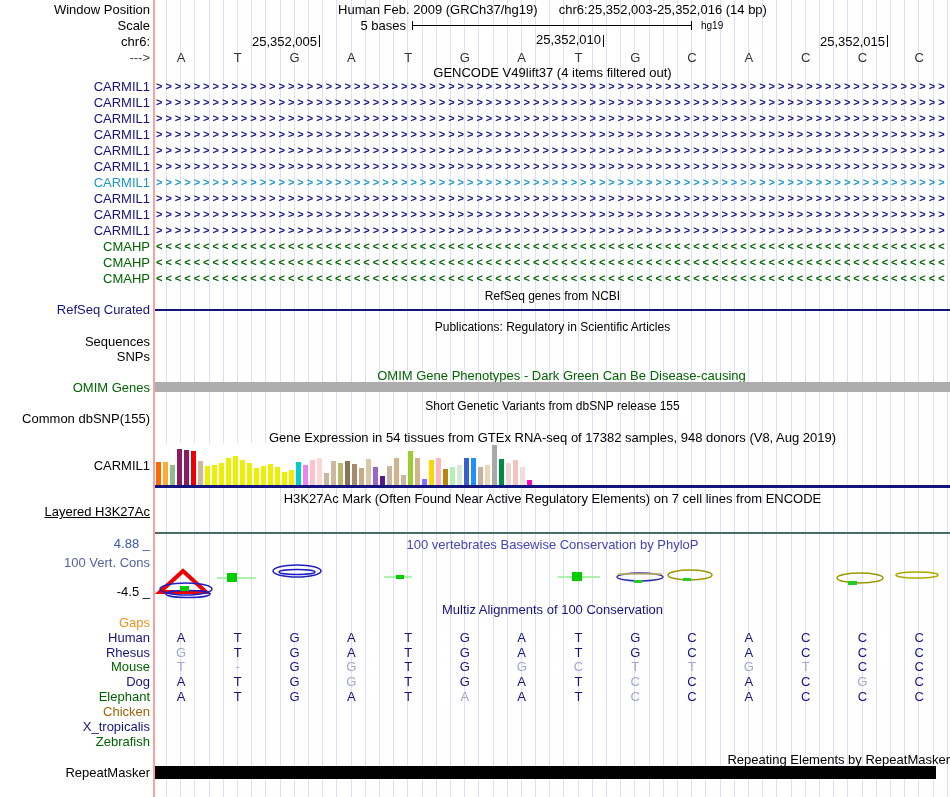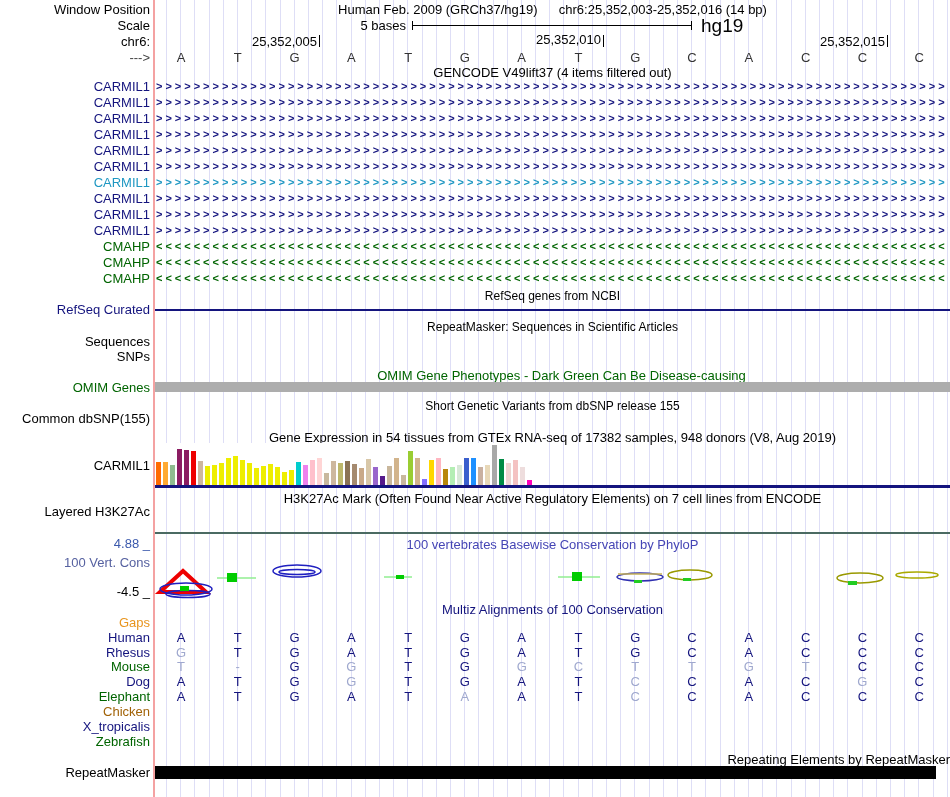--- a/index.html
+++ b/index.html
@@ -36,21 +36,21 @@
     <span style="display:inline-block;width:14px;"></span>
     <span>chr6:25,352,003-25,352,016 (14 bp)</span>
   </div>
   <div class="llabel" style="top:3px;">Window Position</div>
 
   <div class="llabel" style="top:19px;">Scale</div>
   <div class="abs" style="left:155px;top:19px;width:251px;text-align:right;font-size:13px;line-height:13px;">5 bases</div>
   <div class="abs" style="left:412px;top:25px;width:280px;height:1px;background:#000;"></div>
   <div class="abs" style="left:412px;top:21px;width:1px;height:9px;background:#000;"></div>
   <div class="abs" style="left:691px;top:21px;width:1px;height:9px;background:#000;"></div>
-  <div class="abs" style="left:701px;top:19px;font-size:19px;line-height:13px;">hg19</div>
+  <div class="abs" style="left:701px;top:19px;font-size:10px;line-height:13px;">hg19</div>
 
   <div class="llabel" style="top:35px;">chr6:</div>
   <div id="ruler-ticks">
       <div class="ticklabel" style="left: 207px; top: 35px;">25,352,005</div>
       <div class="tickline" style="left: 319px; top: 35px;"></div>
       <div class="ticklabel" style="left: 491px; top: 33px;">25,352,010</div>
       <div class="tickline" style="left: 603px; top: 35px;"></div>
       <div class="ticklabel" style="left: 775px; top: 35px;">25,352,015</div>
       <div class="tickline" style="left: 887px; top: 35px;"></div>
     </div>
@@ -100,21 +100,21 @@
       <div class="llabel" style="top: 256px; color: rgb(0, 100, 0);">CMAHP</div>
       <div class="generow" style="top: 256px; color: rgb(0, 100, 0);">&lt;&lt;&lt;&lt;&lt;&lt;&lt;&lt;&lt;&lt;&lt;&lt;&lt;&lt;&lt;&lt;&lt;&lt;&lt;&lt;&lt;&lt;&lt;&lt;&lt;&lt;&lt;&lt;&lt;&lt;&lt;&lt;&lt;&lt;&lt;&lt;&lt;&lt;&lt;&lt;&lt;&lt;&lt;&lt;&lt;&lt;&lt;&lt;&lt;&lt;&lt;&lt;&lt;&lt;&lt;&lt;&lt;&lt;&lt;&lt;&lt;&lt;&lt;&lt;&lt;&lt;&lt;&lt;&lt;&lt;&lt;&lt;&lt;&lt;&lt;&lt;&lt;&lt;&lt;&lt;&lt;&lt;&lt;&lt;&lt;</div>
       <div class="llabel" style="top: 272px; color: rgb(0, 100, 0);">CMAHP</div>
       <div class="generow" style="top: 272px; color: rgb(0, 100, 0);">&lt;&lt;&lt;&lt;&lt;&lt;&lt;&lt;&lt;&lt;&lt;&lt;&lt;&lt;&lt;&lt;&lt;&lt;&lt;&lt;&lt;&lt;&lt;&lt;&lt;&lt;&lt;&lt;&lt;&lt;&lt;&lt;&lt;&lt;&lt;&lt;&lt;&lt;&lt;&lt;&lt;&lt;&lt;&lt;&lt;&lt;&lt;&lt;&lt;&lt;&lt;&lt;&lt;&lt;&lt;&lt;&lt;&lt;&lt;&lt;&lt;&lt;&lt;&lt;&lt;&lt;&lt;&lt;&lt;&lt;&lt;&lt;&lt;&lt;&lt;&lt;&lt;&lt;&lt;&lt;&lt;&lt;&lt;&lt;&lt;</div>
     </div>
 
   <div class="chead" style="top:290px;font-size:12px;">RefSeq genes from NCBI</div>
   <div class="llabel" style="top:303px;color:#14147E;">RefSeq Curated</div>
   <div class="abs" style="left:155px;top:309px;width:795px;height:2px;background:#14147E;"></div>
 
-  <div class="chead" style="top:321px;font-size:12px;">RepeatMasker: Sequences in Scientific Articles</div>
+  <div class="chead" style="top:321px;font-size:12px;">Publications: Regulatory in Scientific Articles</div>
   <div class="llabel" style="top:335px;">Sequences</div>
   <div class="llabel" style="top:350px;">SNPs</div>
 
   <div class="chead" style="top:369px;color:#006400;padding-left:9px;">OMIM Gene Phenotypes - Dark Green Can Be Disease-causing</div>
   <div class="llabel" style="top:381px;color:#006400;">OMIM Genes</div>
   <div class="abs" style="left:155px;top:382px;width:795px;height:10px;background:#ADADAD;"></div>
 
   <div class="chead" style="top:400px;font-size:12px;">Short Genetic Variants from dbSNP release 155</div>
   <div class="llabel" style="top:412px;">Common dbSNP(155)</div>
 
@@ -173,21 +173,21 @@
       <div class="bar" style="left: 491.5px; top: 445px; height: 40px; background: rgb(168, 168, 168);"></div>
       <div class="bar" style="left: 498.5px; top: 459px; height: 26px; background: rgb(0, 139, 69);"></div>
       <div class="bar" style="left: 505.5px; top: 463px; height: 22px; background: rgb(238, 213, 210);"></div>
       <div class="bar" style="left: 512.5px; top: 460px; height: 25px; background: rgb(244, 194, 194);"></div>
       <div class="bar" style="left: 519.5px; top: 467px; height: 18px; background: rgb(238, 221, 221);"></div>
       <div class="bar" style="left: 526.5px; top: 480px; height: 5px; background: rgb(255, 0, 187);"></div>
     </div>
   <div class="abs" style="left:155px;top:485px;width:795px;height:3px;background:#14147E;"></div>
 
   <div class="chead" style="top:492px;">H3K27Ac Mark (Often Found Near Active Regulatory Elements) on 7 cell lines from ENCODE</div>
-  <div class="llabel" style="top:505px;">Layered H3K27Ac</div>
+  <div class="llabel" style="top:505px;text-decoration:underline;">Layered H3K27Ac</div>
   <div class="abs" style="left:155px;top:532px;width:795px;height:2px;background:#4A6A62;"></div>
 
   <div class="abs" style="right:800px;top:537px;font-size:13px;line-height:13px;color:#3B59AC;white-space:nowrap;">4.88 _</div>
   <div class="chead" style="top:538px;color:#4545B5;">100 vertebrates Basewise Conservation by PhyloP</div>
   <div class="llabel" style="top:556px;color:#5661A0;">100 Vert. Cons</div>
   <div class="abs" style="right:800px;top:585px;font-size:13px;line-height:13px;color:#000000;white-space:nowrap;">-4.5 _</div>
   <svg id="cons-glyphs" width="950" height="797">
       <polygon points="160,592 183,571 206,592" fill="none" stroke="#EE0000" stroke-width="4"></polygon>
       <ellipse cx="186" cy="589" rx="26" ry="6" fill="none" stroke="#2020C0" stroke-width="1.5"></ellipse>
       <ellipse cx="188" cy="594" rx="22" ry="3.5" fill="none" stroke="#2020C0" stroke-width="1.5"></ellipse>

